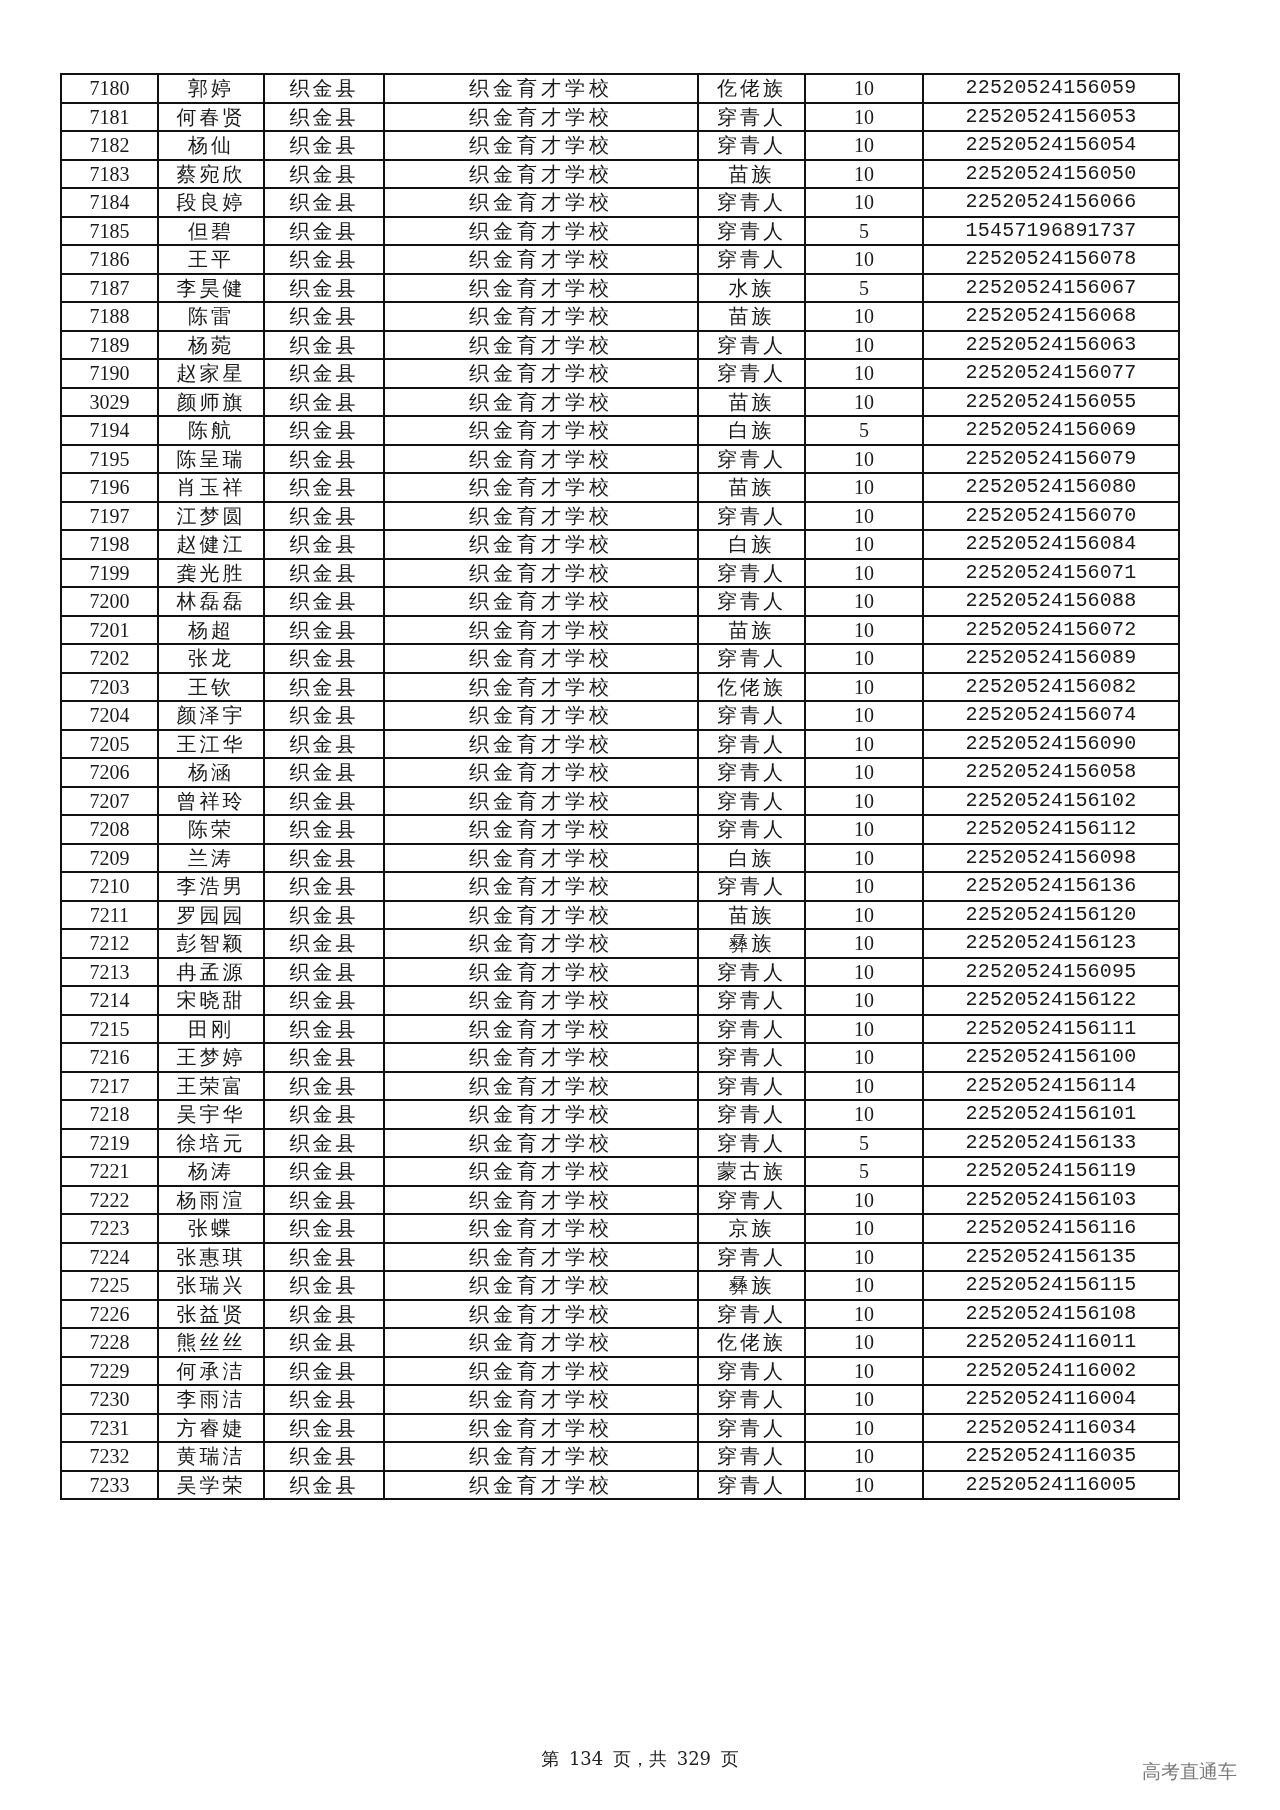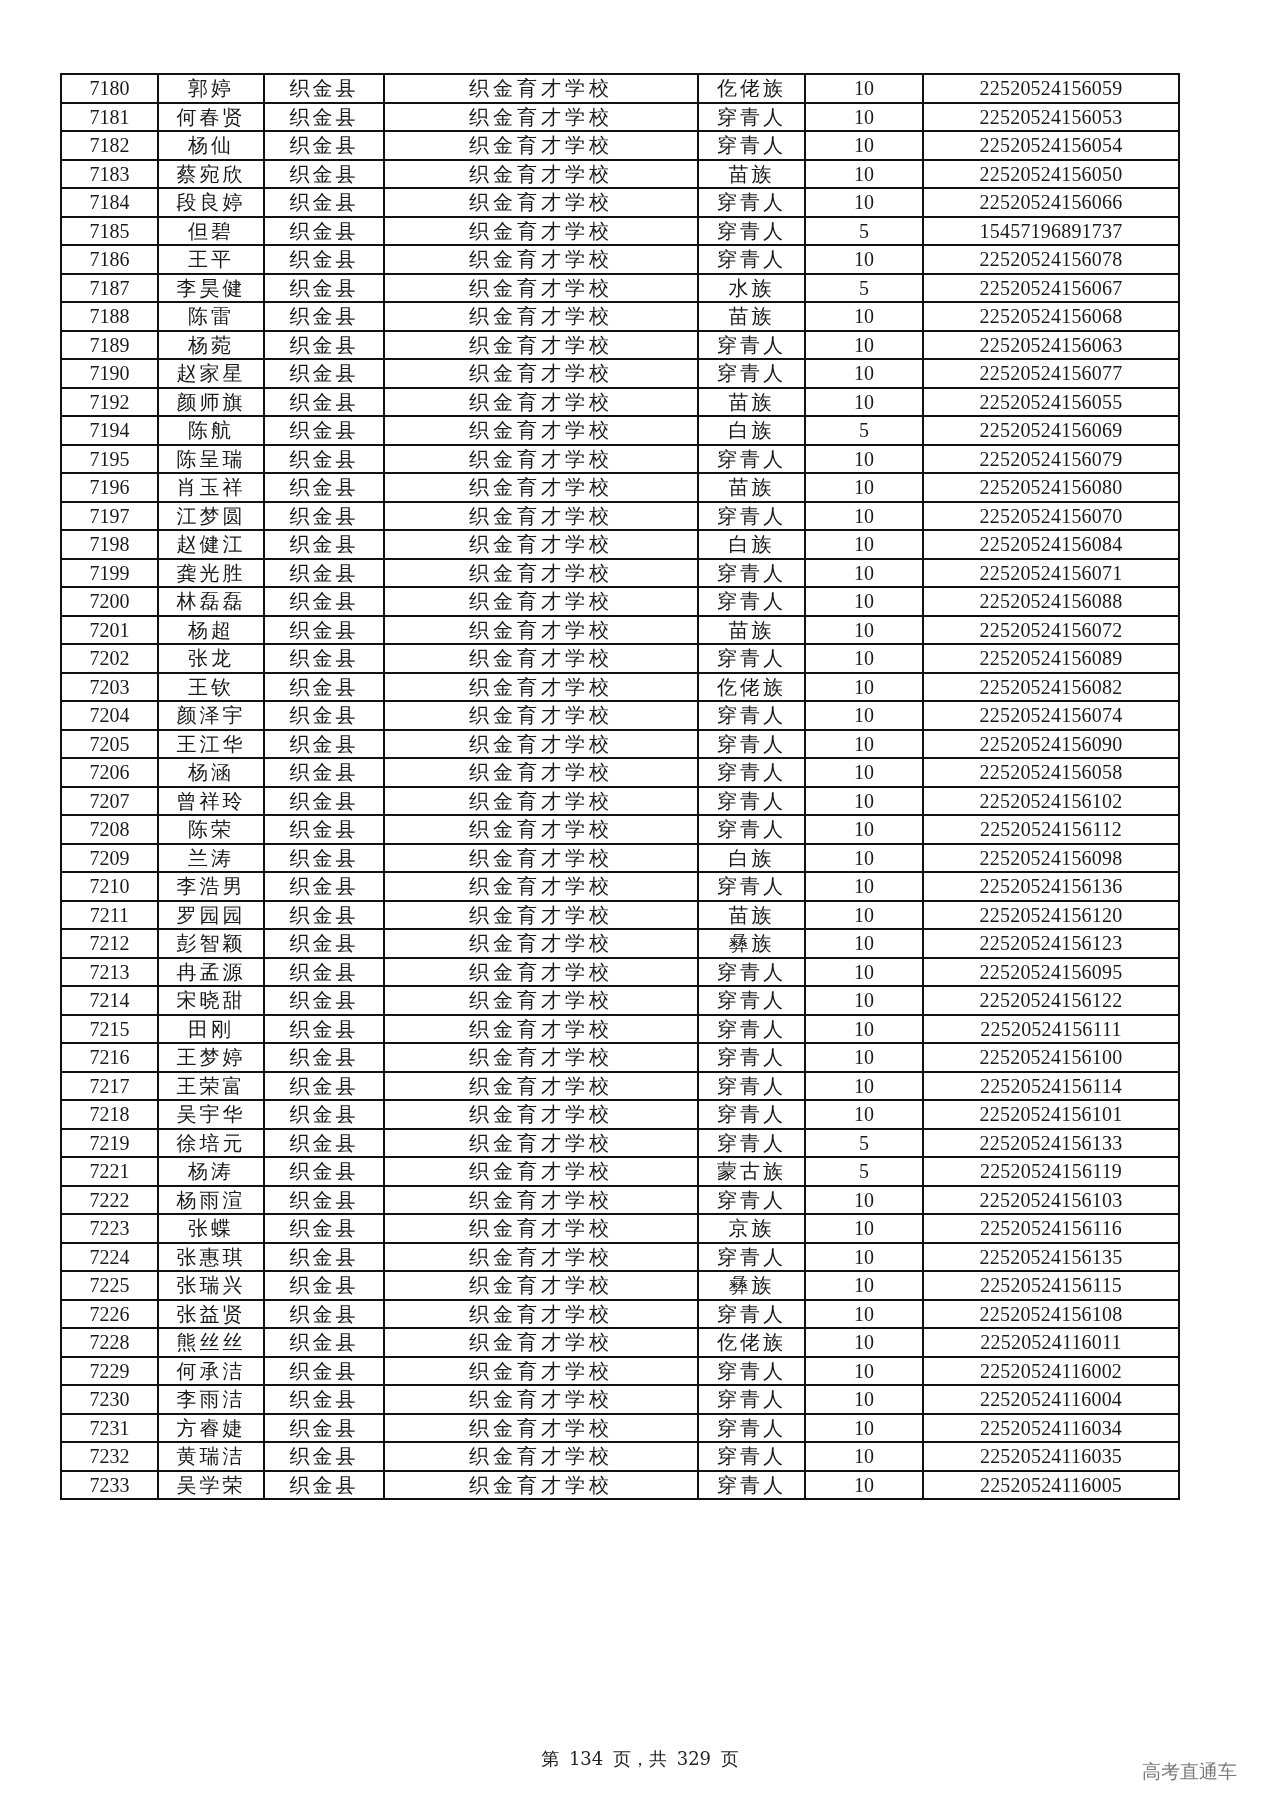--- a/index.html
+++ b/index.html
@@ -20,21 +20,21 @@
     padding: 0;
     text-align: center;
     vertical-align: middle;
     font-size: 20px;
     line-height: 26px;
     white-space: nowrap;
     overflow: hidden;
   }
   td.c-no { font-size: 21px; font-family: "Liberation Serif", serif; }
   td.c-score { font-size: 21px; font-family: "Liberation Serif", serif; }
-  td.c-id { font-size: 21px; font-family: Liberation Serif, serif; letter-spacing: 0.2px; }
+  td.c-id { font-size: 21px; font-family: Liberation Mono, monospace; letter-spacing: 0.2px; }
   td.c-name, td.c-county, td.c-school, td.c-eth { letter-spacing: 3px; }
   td.c-school { letter-spacing: 4px; }
   .footer {
     position: absolute; left: 0; width: 1280px; top: 1747px;
     text-align: center;
     font-family: "DejaVu Serif", "Liberation Serif", serif;
     font-size: 18px; color: #222; word-spacing: 4px;
   }
   .watermark {
     position: absolute; left: 1142px; top: 1759px;
@@ -150,21 +150,21 @@
         <tr>
           <td class="c-no">7190</td>
           <td class="c-name">赵家星</td>
           <td class="c-county">织金县</td>
           <td class="c-school">织金育才学校</td>
           <td class="c-eth">穿青人</td>
           <td class="c-score">10</td>
           <td class="c-id">22520524156077</td>
         </tr>
         <tr>
-          <td class="c-no">7192</td>
+          <td class="c-no">3029</td>
           <td class="c-name">颜师旗</td>
           <td class="c-county">织金县</td>
           <td class="c-school">织金育才学校</td>
           <td class="c-eth">苗族</td>
           <td class="c-score">10</td>
           <td class="c-id">22520524156055</td>
         </tr>
         <tr>
           <td class="c-no">7194</td>
           <td class="c-name">陈航</td>

